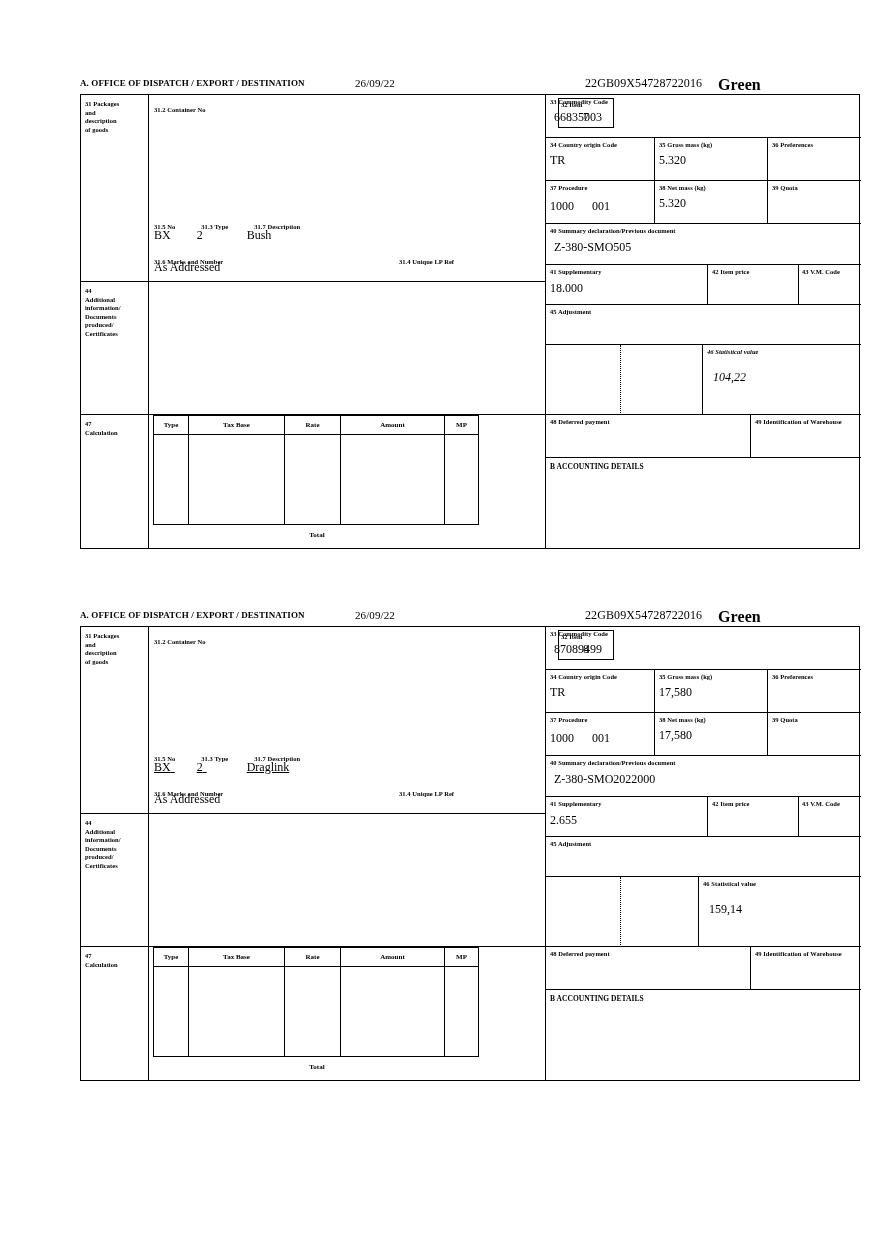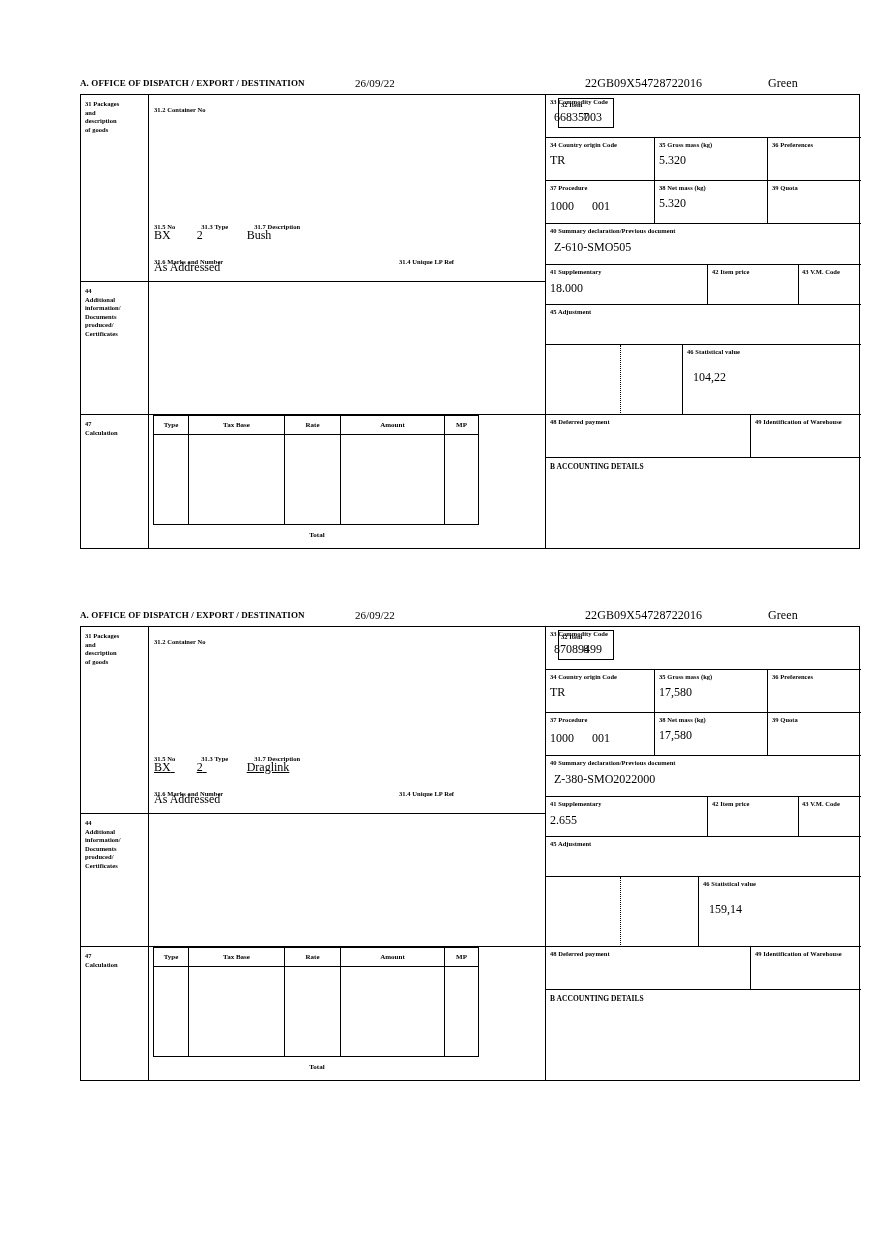--- a/index.html
+++ b/index.html
@@ -55,24 +55,24 @@
   }
   .form-header .mrn {
     position: absolute;
     left: 505px;
     top: -2px;
     font-size: 12px;
     font-weight: normal;
   }
   .form-header .lane {
     position: absolute;
-    left: 688px;
+    left: 638px;
     top: -2px;
-    font-size: 12px;
-    font-weight: normal;
+    font-size: 16px;
+    font-weight: bold;
   }
 
   
   .box {
     position: relative;
     border: 1px solid #000;
     width: 780px;
     height: 455px;
     box-sizing: border-box;
     background: #fff;
@@ -202,21 +202,21 @@
         <div class="lbl">38 Net mass (kg)</div>
         <div class="val" style="margin-top:3px;">5.320</div>
       </div>
       <div class="cell bb" style="left:687px;top:86px;width:93px;height:43px;padding:3px 0 0 4px;">
         <div class="lbl">39 Quota</div>
         <div class="val" style="margin-top:3px;"></div>
       </div>
 
       <div class="cell bl bb" style="left:464px;top:129px;width:316px;height:41px;padding:3px 0 0 4px;">
         <div class="lbl">40 Summary declaration/Previous document</div>
-        <div class="val" style="margin-top:4px;margin-left:4px;">Z-610-SMO505</div>
+        <div class="val" style="margin-top:4px;margin-left:4px;">Z-380-SMO505</div>
       </div>
 
       <div class="cell bl bb br" style="left:464px;top:170px;width:163px;height:40px;padding:3px 0 0 4px;">
         <div class="lbl">41 Supplementary</div>
         <div class="val" style="margin-top:4px;">18.000</div>
       </div>
       <div class="cell bb br" style="left:627px;top:170px;width:91px;height:40px;padding:3px 0 0 4px;">
         <div class="lbl">42 Item price</div>
         <div class="val" style="margin-top:4px;"></div>
       </div>
@@ -225,21 +225,21 @@
         <div class="val" style="margin-top:4px;"></div>
       </div>
 
       <div class="cell bl bb" style="left:464px;top:210px;width:316px;height:40px;padding:3px 0 0 4px;">
         <div class="lbl">45 Adjustment</div>
         <div class="val" style="margin-top:3px;"></div>
       </div>
 
       <div class="cell bl bb" style="left:464px;top:250px;width:316px;height:70px;">
         <div class="cell dotted-l" style="left:74px;top:0;width:1px;height:70px;"></div>
-        <div class="cell bl" style="left:136px;top:0;width:164px;height:70px;padding:3px 0 0 4px;">
+        <div class="cell bl" style="left:156px;top:0;width:164px;height:70px;padding:3px 0 0 4px;font-style:italic;">
           <div class="lbl">46 Statistical value</div>
           <div class="val" style="margin-top:13px;margin-left:6px;">104,22</div>
         </div>
       </div>
 
       <div class="cell br" style="left:0;top:187px;width:68px;height:133px;padding:5px 3px 0 4px;">
         <div class="lbl-n">44</div>
         <div class="lbl">Additional</div>
         <div class="lbl">information/</div>
         <div class="lbl">Documents</div>

